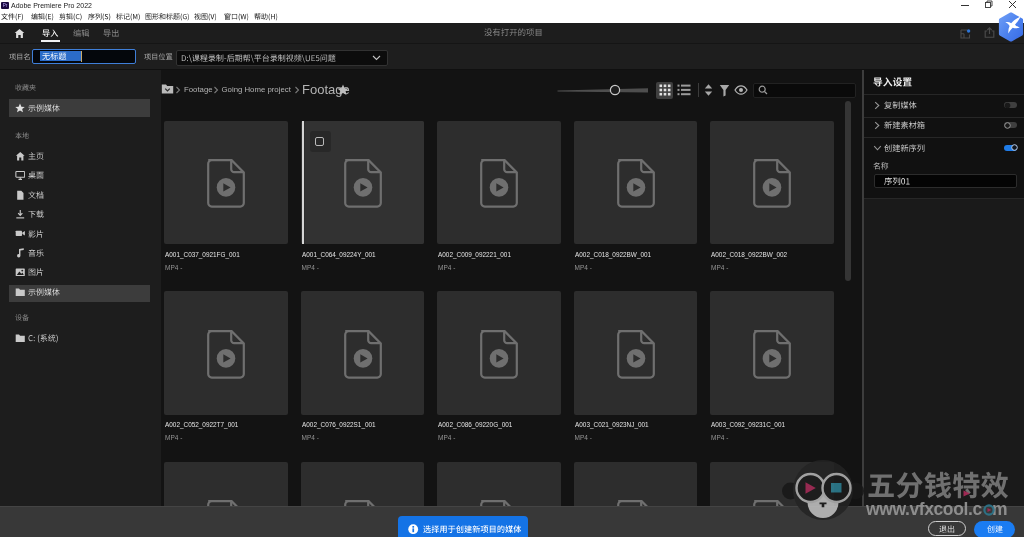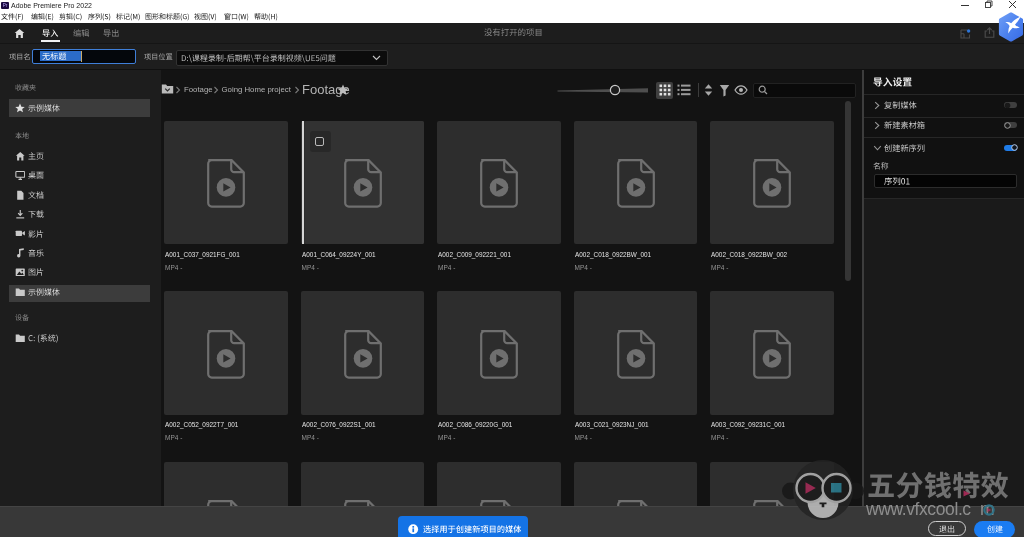--- a/index.html
+++ b/index.html
@@ -522,21 +522,21 @@
 <path d="M40.5 43.5 H47.5 V45.2 H45.3 V48.2 H42.7 V45.2 H40.5 Z" fill="#1d1d1d"></path>
     </svg>
 <div style="position:absolute;left:866.5px;top:471.0px">
       <svg width="142" height="37" viewBox="0 -24.82 142 37" style="display:block;overflow:visible;">
         <path d="M4.7 -13.2V-9.9H9.5C9.1 -7.1 8.6 -4.5 8.1 -2.2H1.5V1.2H26.8V-2.2H21.3C21.7 -5.8 22.1 -9.8 22.3 -13.1L19.6 -13.3L19.0 -13.2H13.8L14.5 -18.0H25.0V-21.4H3.2V-18.0H10.7L10.1 -13.2ZM11.8 -2.2C12.3 -4.5 12.8 -7.1 13.2 -9.9H18.4C18.3 -7.6 18.0 -4.7 17.7 -2.2Z M47.8 -23.7 44.6 -22.4C46.1 -19.4 48.2 -16.2 50.4 -13.6H35.4C37.5 -16.2 39.4 -19.3 40.7 -22.6L37.1 -23.6C35.5 -19.3 32.6 -15.4 29.3 -13.0C30.1 -12.4 31.6 -11.0 32.2 -10.3C32.8 -10.8 33.3 -11.3 33.9 -11.9V-10.3H38.4C37.8 -6.2 36.3 -2.5 30.0 -0.4C30.8 0.3 31.8 1.7 32.2 2.6C39.4 -0.1 41.3 -4.9 42.0 -10.3H47.9C47.7 -4.5 47.4 -2.1 46.8 -1.4C46.5 -1.2 46.2 -1.1 45.7 -1.1C45.0 -1.1 43.5 -1.1 42.0 -1.2C42.6 -0.3 43.0 1.2 43.1 2.2C44.7 2.3 46.4 2.3 47.4 2.1C48.4 2.0 49.2 1.7 49.9 0.8C50.9 -0.4 51.2 -3.7 51.5 -12.1V-12.2C52.1 -11.6 52.6 -11.1 53.1 -10.6C53.7 -11.5 55.0 -12.8 55.8 -13.5C52.9 -15.9 49.5 -20.1 47.8 -23.7Z M76.7 -21.9C77.8 -21.1 79.4 -20.0 80.2 -19.3L82.2 -21.2C81.4 -21.9 79.8 -23.0 78.7 -23.7ZM58.4 -10.2V-7.1H62.1V-2.8C62.1 -1.3 61.1 -0.3 60.5 0.2C61.0 0.7 61.8 1.8 62.1 2.4C62.7 1.8 63.7 1.2 69.2 -2.0C68.9 -2.7 68.6 -4.1 68.4 -5.0L65.1 -3.1V-7.1H68.5V-10.2H65.1V-12.9H68.1V-16.0H60.7C61.2 -16.6 61.7 -17.3 62.2 -18.1H68.5V-21.3H63.8C64.1 -21.9 64.3 -22.4 64.5 -23.0L61.5 -23.9C60.7 -21.4 59.2 -19.0 57.5 -17.5C58.0 -16.6 58.8 -14.9 59.1 -14.1L59.9 -15.0V-12.9H62.1V-10.2ZM81.1 -9.9C80.3 -8.5 79.2 -7.2 78.0 -6.0C77.7 -7.2 77.4 -8.5 77.2 -9.8L83.8 -11.1L83.3 -14.0L76.8 -12.8L76.5 -15.5L83.0 -16.5L82.5 -19.5L76.3 -18.5C76.2 -20.3 76.2 -22.2 76.2 -24.1H73.0C73.0 -22.1 73.0 -20.0 73.1 -18.0L69.3 -17.5L69.9 -14.4L73.4 -15.0L73.6 -12.3L68.7 -11.4L69.3 -8.4L74.0 -9.3C74.3 -7.3 74.7 -5.5 75.2 -3.9C73.2 -2.5 70.8 -1.4 68.4 -0.6C69.2 0.2 70.0 1.3 70.4 2.2C72.6 1.4 74.6 0.3 76.4 -0.9C77.5 1.2 78.9 2.5 80.6 2.5C82.8 2.5 83.6 1.5 84.2 -1.9C83.4 -2.3 82.5 -3.0 81.8 -3.7C81.7 -1.5 81.4 -0.7 80.9 -0.7C80.3 -0.7 79.6 -1.5 79.0 -2.8C81.0 -4.5 82.6 -6.5 84.0 -8.7Z M98.1 -5.7C99.2 -4.3 100.6 -2.4 101.2 -1.2L103.8 -3.0C103.1 -4.2 101.7 -5.9 100.5 -7.2H106.2V-1.3C106.2 -0.9 106.1 -0.8 105.6 -0.8C105.2 -0.8 103.7 -0.8 102.3 -0.9C102.8 0.1 103.2 1.5 103.3 2.5C105.4 2.5 107.0 2.4 108.0 1.9C109.1 1.4 109.5 0.5 109.5 -1.2V-7.2H112.2V-10.3H109.5V-12.9H112.5V-16.0H106.2V-18.4H111.3V-21.5H106.2V-24.0H103.0V-21.5H98.1V-18.4H103.0V-16.0H96.5V-12.9H106.2V-10.3H97.0V-7.2H100.4ZM87.3 -21.7C87.1 -18.3 86.6 -14.6 85.9 -12.4C86.6 -12.1 87.8 -11.5 88.4 -11.1C88.7 -12.2 89.0 -13.6 89.3 -15.2H90.8V-9.2C89.1 -8.8 87.5 -8.4 86.3 -8.1L87.0 -4.7L90.8 -5.8V2.5H94.0V-6.8L96.5 -7.6L96.2 -10.7L94.0 -10.1V-15.2H96.2V-18.5H94.0V-23.9H90.8V-18.5H89.7L90.0 -21.2Z M119.0 -23.0C119.6 -22.1 120.2 -21.0 120.5 -20.1H114.9V-17.0H124.7L122.5 -15.9C123.4 -14.8 124.3 -13.3 125.0 -12.1L122.3 -12.5C122.1 -11.5 121.8 -10.5 121.5 -9.6L119.6 -11.6L117.5 -10.0C118.7 -11.8 119.9 -14.1 120.7 -16.1L117.9 -17.0C117.0 -14.7 115.5 -12.3 114.1 -10.7C114.8 -10.2 115.9 -9.1 116.4 -8.5L117.2 -9.6C118.1 -8.7 119.1 -7.6 120.1 -6.5C118.6 -4.0 116.7 -1.9 114.3 -0.5C115.0 0.1 116.1 1.3 116.6 2.0C118.8 0.5 120.7 -1.5 122.2 -3.9C123.2 -2.6 124.1 -1.3 124.6 -0.3L127.3 -2.4C126.5 -3.7 125.3 -5.4 123.8 -7.0C124.4 -8.4 124.9 -9.8 125.4 -11.4C125.6 -10.9 125.7 -10.5 125.8 -10.2L127.1 -10.9C127.8 -10.3 128.8 -9.0 129.1 -8.3C129.5 -8.9 129.9 -9.4 130.3 -10.1C130.9 -8.3 131.5 -6.6 132.3 -5.0C130.7 -2.8 128.6 -1.1 125.7 0.2C126.4 0.8 127.6 2.1 128.0 2.7C130.5 1.4 132.5 -0.1 134.1 -2.1C135.4 -0.2 137.0 1.4 138.8 2.6C139.4 1.7 140.4 0.5 141.2 -0.1C139.1 -1.3 137.5 -3.0 136.0 -5.0C137.7 -8.0 138.7 -11.6 139.3 -15.9H140.7V-19.0H133.7C134.0 -20.5 134.3 -22.0 134.6 -23.5L131.4 -24.0C130.8 -19.7 129.8 -15.6 128.1 -12.7C127.4 -14.0 126.3 -15.7 125.2 -17.0H128.4V-20.1H121.8L123.7 -20.8C123.4 -21.7 122.7 -23.0 121.9 -24.1ZM132.8 -15.9H136.1C135.7 -13.0 135.1 -10.5 134.2 -8.3C133.3 -10.2 132.7 -12.1 132.2 -14.1Z" fill="#747474" fill-opacity="0.96"></path>
       </svg>
     </div>
 <svg class="abs" style="left:963px;top:489.5px" width="8" height="7" viewBox="0 0 8 7">
       <path d="M0.5 0.5 L0.5 6.5 L7 3.5 Z" fill="#a52a56" opacity="0.95"></path>
     </svg>
-<div class="abs" style="left:866px;top:500px;font-size:17.5px;line-height:18px;font-weight:normal;color:#929292;letter-spacing:-0.4px;opacity:0.95">www.vfxcool.c<span style="visibility:hidden">o</span>m</div>
+<div class="abs" style="left:866px;top:500px;font-size:17.5px;line-height:18px;font-weight:bold;color:#929292;letter-spacing:-0.4px;opacity:0.95">www.vfxcool.c<span style="visibility:hidden">o</span>m</div>
 <svg class="abs" style="left:983px;top:504px;opacity:0.95" width="12" height="12" viewBox="0 0 12 12">
 <circle cx="6" cy="6" r="4.6" fill="none" stroke="#2d7389" stroke-width="2.2"></circle>
 <path d="M4.5 3.9 L4.5 8.1 L8.3 6 Z" fill="#a52a56"></path>
     </svg>
 <svg class="abs" style="left:998px;top:12px" width="26" height="30" viewBox="0 0 26 30">
 <defs>
         <linearGradient id="hx" x1="0" y1="0" x2="1" y2="1">
 <stop offset="0" stop-color="#6d9cf5"></stop>
           <stop offset="0.55" stop-color="#4a80ee"></stop>
           <stop offset="1" stop-color="#3a6de5"></stop>

